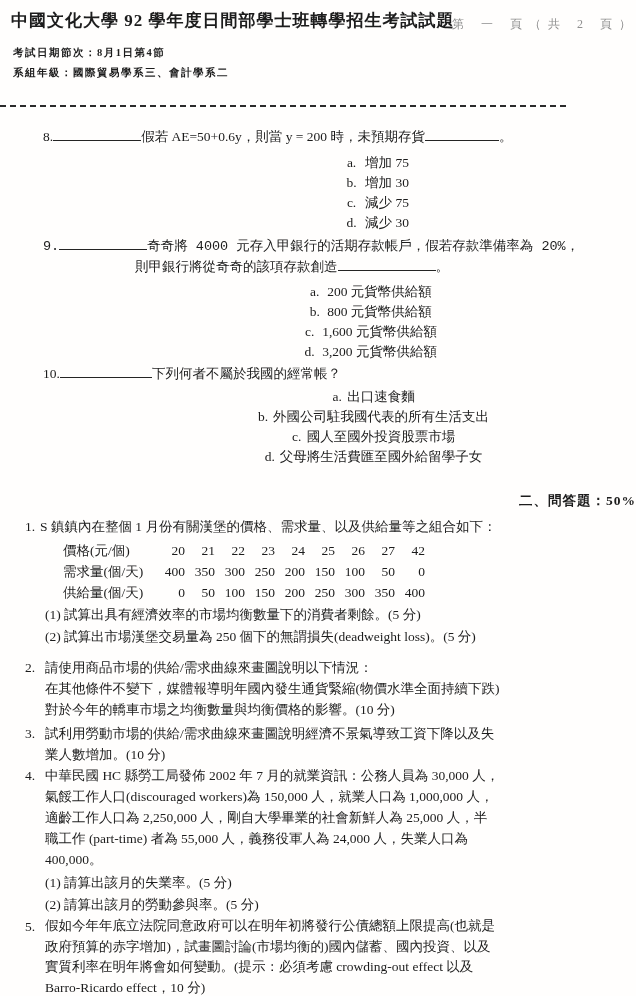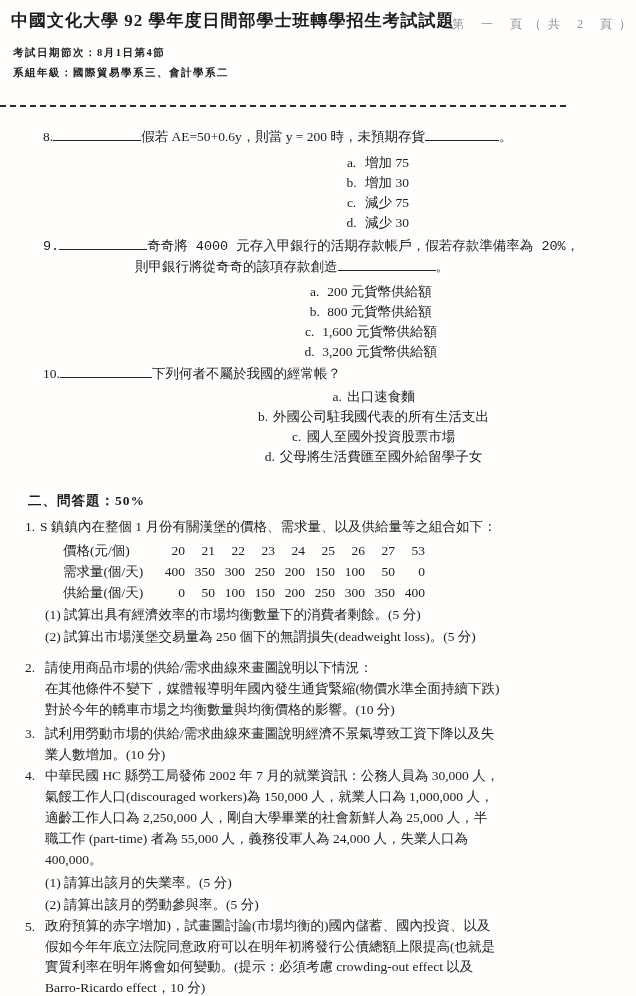--- a/index.html
+++ b/index.html
@@ -32,21 +32,21 @@
   .opts8{margin-left:143px;margin-top:6px;}
   .opts9{margin-left:130px;margin-top:5px;}
   .opts10{margin-left:138px;margin-top:3px;}
   .opt{height:20px;}
   .letter{display:inline-block;}
   .opts8 .letter{width:27px;}
   .opts9 .letter{width:25px;}
   .opts10 .letter{width:20px;}
   
   .essay{position:absolute;left:0;top:487px;width:636px;font-size:13.5px;line-height:21px;}
-  .essay-heading{margin-left:28px;padding-top:3px;font-weight:700;letter-spacing:1px;}
+  .essay-heading{margin-left:28px;padding-top:3px;font-weight:700;letter-spacing:1px;text-align:right;}
   .eq{position:relative;}
   .enum{position:absolute;left:25px;top:0;}
   .ebody{margin-left:45px;}
   .ebody40{margin-left:40px;}
   .eq1{margin-top:5px;}
   .qtable{margin-left:63px;margin-top:3px;white-space:nowrap;}
   .trow{height:21px;}
   .tlabel{display:inline-block;width:92px;}
   .tcell{display:inline-block;width:30px;text-align:right;}
   .subs{margin-left:45px;line-height:22px;margin-top:1px;}
@@ -106,21 +106,21 @@
   </div>
 
   <div class="essay">
     <div class="essay-heading">二、問答題：50%</div>
 
     <div class="eq eq1">
       <span class="enum">1.</span>
       <div class="ebody ebody40 line">S 鎮鎮內在整個 1 月份有關漢堡的價格、需求量、以及供給量等之組合如下：</div>
       <div class="qtable">
         <div class="trow">
-          <span class="tlabel">價格(元/個)</span><span class="tcell">20</span><span class="tcell">21</span><span class="tcell">22</span><span class="tcell">23</span><span class="tcell">24</span><span class="tcell">25</span><span class="tcell">26</span><span class="tcell">27</span><span class="tcell">53</span>
+          <span class="tlabel">價格(元/個)</span><span class="tcell">20</span><span class="tcell">21</span><span class="tcell">22</span><span class="tcell">23</span><span class="tcell">24</span><span class="tcell">25</span><span class="tcell">26</span><span class="tcell">27</span><span class="tcell">42</span>
         </div>
         <div class="trow">
           <span class="tlabel">需求量(個/天)</span><span class="tcell">400</span><span class="tcell">350</span><span class="tcell">300</span><span class="tcell">250</span><span class="tcell">200</span><span class="tcell">150</span><span class="tcell">100</span><span class="tcell">50</span><span class="tcell">0</span>
         </div>
         <div class="trow">
           <span class="tlabel">供給量(個/天)</span><span class="tcell">0</span><span class="tcell">50</span><span class="tcell">100</span><span class="tcell">150</span><span class="tcell">200</span><span class="tcell">250</span><span class="tcell">300</span><span class="tcell">350</span><span class="tcell">400</span>
         </div>
       </div>
       <div class="subs">
         <div class="line">(1) 試算出具有經濟效率的市場均衡數量下的消費者剩餘。(5 分)</div>
@@ -156,21 +156,21 @@
       </div>
       <div class="subs">
         <div class="line">(1) 請算出該月的失業率。(5 分)</div>
         <div class="line">(2) 請算出該月的勞動參與率。(5 分)</div>
       </div>
     </div>
 
     <div class="eq eq5">
       <span class="enum">5.</span>
       <div class="ebody">
+        <div class="line">假如今年年底立法院同意政府可以在明年初將發行公債總額上限提高(也就是</div>
         <div class="line">政府預算的赤字增加)，試畫圖討論(市場均衡的)國內儲蓄、國內投資、以及</div>
-        <div class="line">假如今年年底立法院同意政府可以在明年初將發行公債總額上限提高(也就是</div>
         <div class="line">實質利率在明年將會如何變動。(提示：必須考慮 crowding-out effect 以及</div>
         <div class="line">Barro-Ricardo effect，10 分)</div>
       </div>
     </div>
   </div>
 
 </div>
 
 </body></html>

